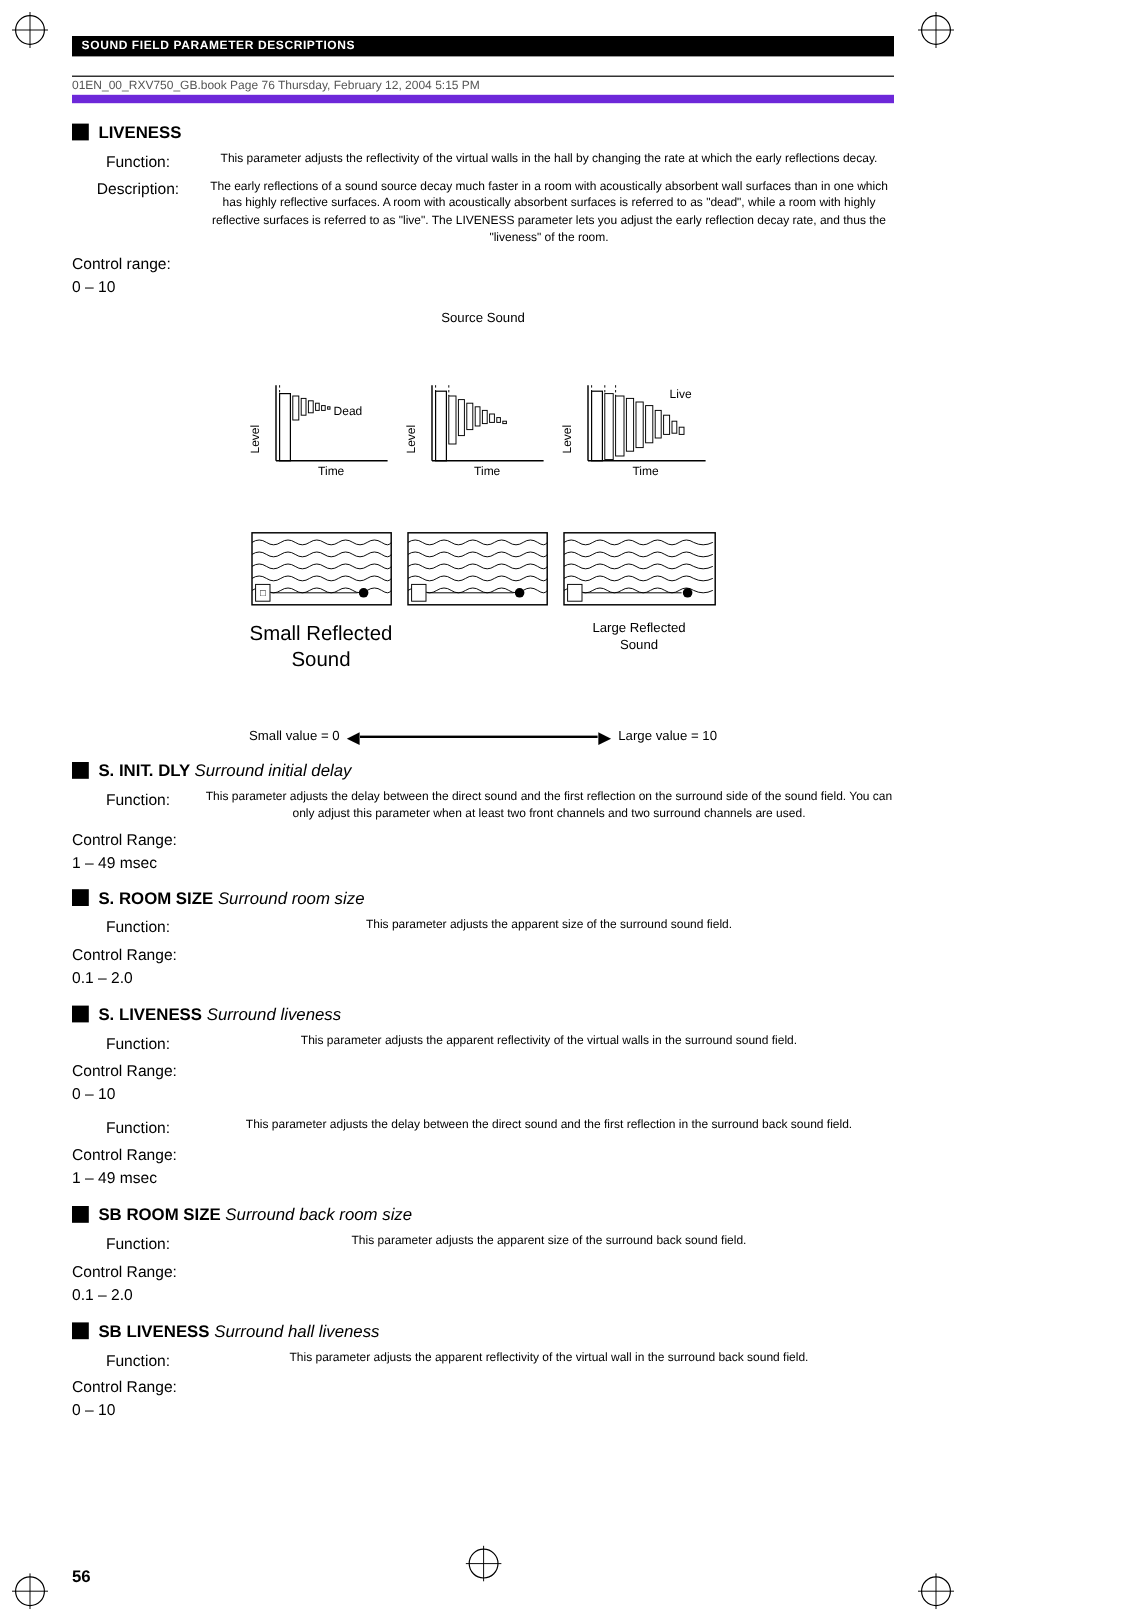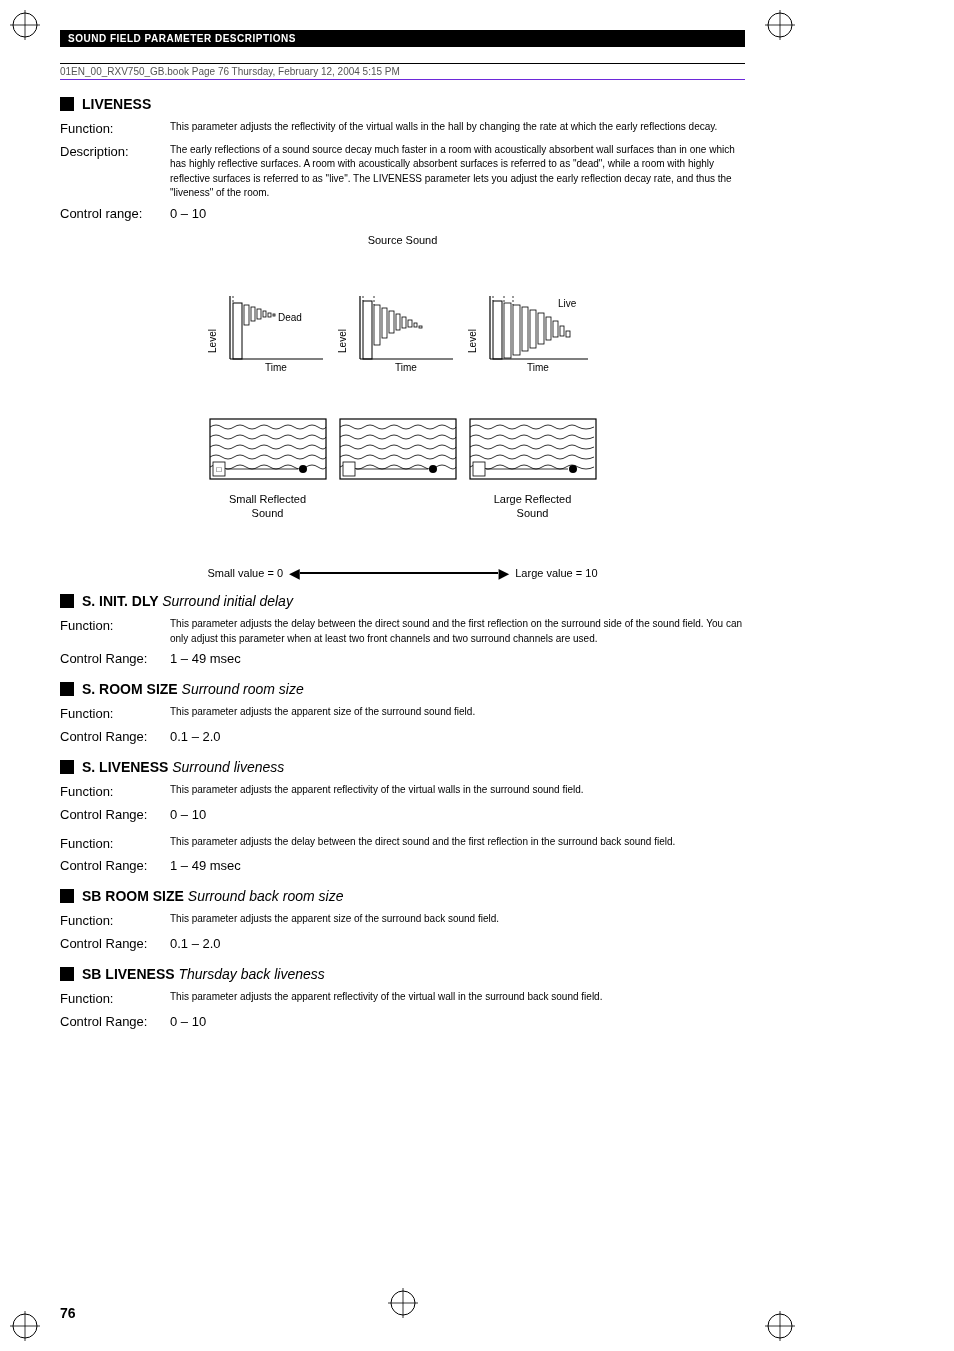--- a/index.html
+++ b/index.html
@@ -40,21 +40,21 @@
       padding: 3px 8px;
       letter-spacing: 0.5px;
       margin-bottom: 16px;
     }
     .file-info {
       font-size: 10px;
       color: #555;
       margin-bottom: 16px;
       padding: 2px 0;
       border-top: 1px solid #000;
-      border-bottom: 1px solid #6d28d9;
+      border-bottom: 7px solid #6d28d9;
     }
 
     
     .section-heading {
       display: flex;
       align-items: center;
       font-size: 14px;
       font-weight: bold;
       margin-bottom: 8px;
       margin-top: 12px;
@@ -65,39 +65,41 @@
       background: #000;
       display: inline-block;
       margin-right: 8px;
       flex-shrink: 0;
     }
 
     
     .def-table {
       width: 100%;
       margin-bottom: 4px;
+      text-align: center;
     }
     .def-row {
       display: flex;
       margin-bottom: 4px;
       line-height: 1.45;
     }
     .def-label {
       min-width: 110px;
       font-size: 13px;
       flex-shrink: 0;
     }
     .def-content {
       font-size: 10px;
       flex: 1;
     }
     .control-range-row {
       display: flex;
       margin-bottom: 10px;
       line-height: 1.45;
+      flex-direction: column;
     }
     .control-range-label {
       min-width: 110px;
       font-size: 13px;
       flex-shrink: 0;
     }
     .control-range-value {
       font-size: 13px;
     }
 
@@ -305,21 +307,21 @@
             <path d="M2,40 Q8,36 14,40 Q20,44 26,40 Q32,36 38,40 Q44,44 50,40 Q56,36 62,40 Q68,44 74,40 Q80,36 86,40 Q92,44 98,40 Q104,36 110,40 Q116,44 118,40" fill="none" stroke="#000" stroke-width="0.8"></path>
             <path d="M2,50 Q8,46 14,50 Q20,54 26,50 Q32,46 38,50 Q44,54 50,50 Q56,46 62,50 Q68,54 74,50 Q80,46 86,50 Q92,54 98,50 Q104,46 110,50 Q116,54 118,50" fill="none" stroke="#000" stroke-width="0.8"></path>
 
             <rect x="5" y="45" width="12" height="14" fill="#fff" stroke="#000" stroke-width="0.8"></rect>
             <text x="11" y="55" font-size="8" text-anchor="middle">□</text>
 
             <circle cx="95" cy="52" r="4" fill="#000"></circle>
 
             <line x1="18" y1="52" x2="90" y2="52" stroke="#000" stroke-width="0.8" marker-end="url(#arr)"></line>
           </svg>
-          <div style="font-size:11px;text-align:center;line-height:1.3;">Small Reflected<br>Sound</div>
+          <div style="font-size:17px;text-align:center;line-height:1.3;">Small Reflected<br>Sound</div>
         </div>
 
         <div class="diagram-item" style="margin-right:10px;">
           <svg width="120" height="75" viewBox="0 0 120 75">
             <rect x="2" y="2" width="116" height="60" fill="none" stroke="#000" stroke-width="1.2"></rect>
             <path d="M2,10 Q8,6 14,10 Q20,14 26,10 Q32,6 38,10 Q44,14 50,10 Q56,6 62,10 Q68,14 74,10 Q80,6 86,10 Q92,14 98,10 Q104,6 110,10 Q116,14 118,10" fill="none" stroke="#000" stroke-width="0.8"></path>
             <path d="M2,20 Q8,16 14,20 Q20,24 26,20 Q32,16 38,20 Q44,24 50,20 Q56,16 62,20 Q68,24 74,20 Q80,16 86,20 Q92,24 98,20 Q104,16 110,20 Q116,24 118,20" fill="none" stroke="#000" stroke-width="0.8"></path>
             <path d="M2,30 Q8,26 14,30 Q20,34 26,30 Q32,26 38,30 Q44,34 50,30 Q56,26 62,30 Q68,34 74,30 Q80,26 86,30 Q92,34 98,30 Q104,26 110,30 Q116,34 118,30" fill="none" stroke="#000" stroke-width="0.8"></path>
             <path d="M2,40 Q8,36 14,40 Q20,44 26,40 Q32,36 38,40 Q44,44 50,40 Q56,36 62,40 Q68,44 74,40 Q80,36 86,40 Q92,44 98,40 Q104,36 110,40 Q116,44 118,40" fill="none" stroke="#000" stroke-width="0.8"></path>
             <path d="M2,50 Q8,46 14,50 Q20,54 26,50 Q32,46 38,50 Q44,54 50,50 Q56,46 62,50 Q68,54 74,50 Q80,46 86,50 Q92,54 98,50 Q104,46 110,50 Q116,54 118,50" fill="none" stroke="#000" stroke-width="0.8"></path>
@@ -437,35 +439,35 @@
     </div>
     <div class="control-range-row">
       <span class="control-range-label">Control Range:</span>
       <span class="control-range-value">0.1 – 2.0</span>
     </div>
   </div>
 
   <div class="section-block">
     <div class="section-heading">
       <span class="black-square"></span>
-      <span><span>SB LIVENESS</span> <span class="italic-paren" style="font-style:italic;font-weight:normal;">Thursday back liveness</span></span>
+      <span><span>SB LIVENESS</span> <span class="italic-paren" style="font-style:italic;font-weight:normal;">Surround hall liveness</span></span>
     </div>
     <div class="def-table">
       <div class="def-row">
         <span class="def-label">Function:</span>
         <span class="def-content">This parameter adjusts the apparent reflectivity of the virtual wall in the surround back sound field.</span>
       </div>
     </div>
     <div class="control-range-row">
       <span class="control-range-label">Control Range:</span>
       <span class="control-range-value">0 – 10</span>
     </div>
   </div>
 
-  <div class="page-number">76</div>
+  <div class="page-number">56</div>
 
   <div class="center-crosshair">
     <svg width="30" height="30" viewBox="0 0 30 30">
       <circle cx="15" cy="15" r="12" fill="none" stroke="#000" stroke-width="1"></circle>
       <line x1="15" y1="0" x2="15" y2="30" stroke="#000" stroke-width="0.8"></line>
       <line x1="0" y1="15" x2="30" y2="15" stroke="#000" stroke-width="0.8"></line>
     </svg>
   </div>
 </div>
 

